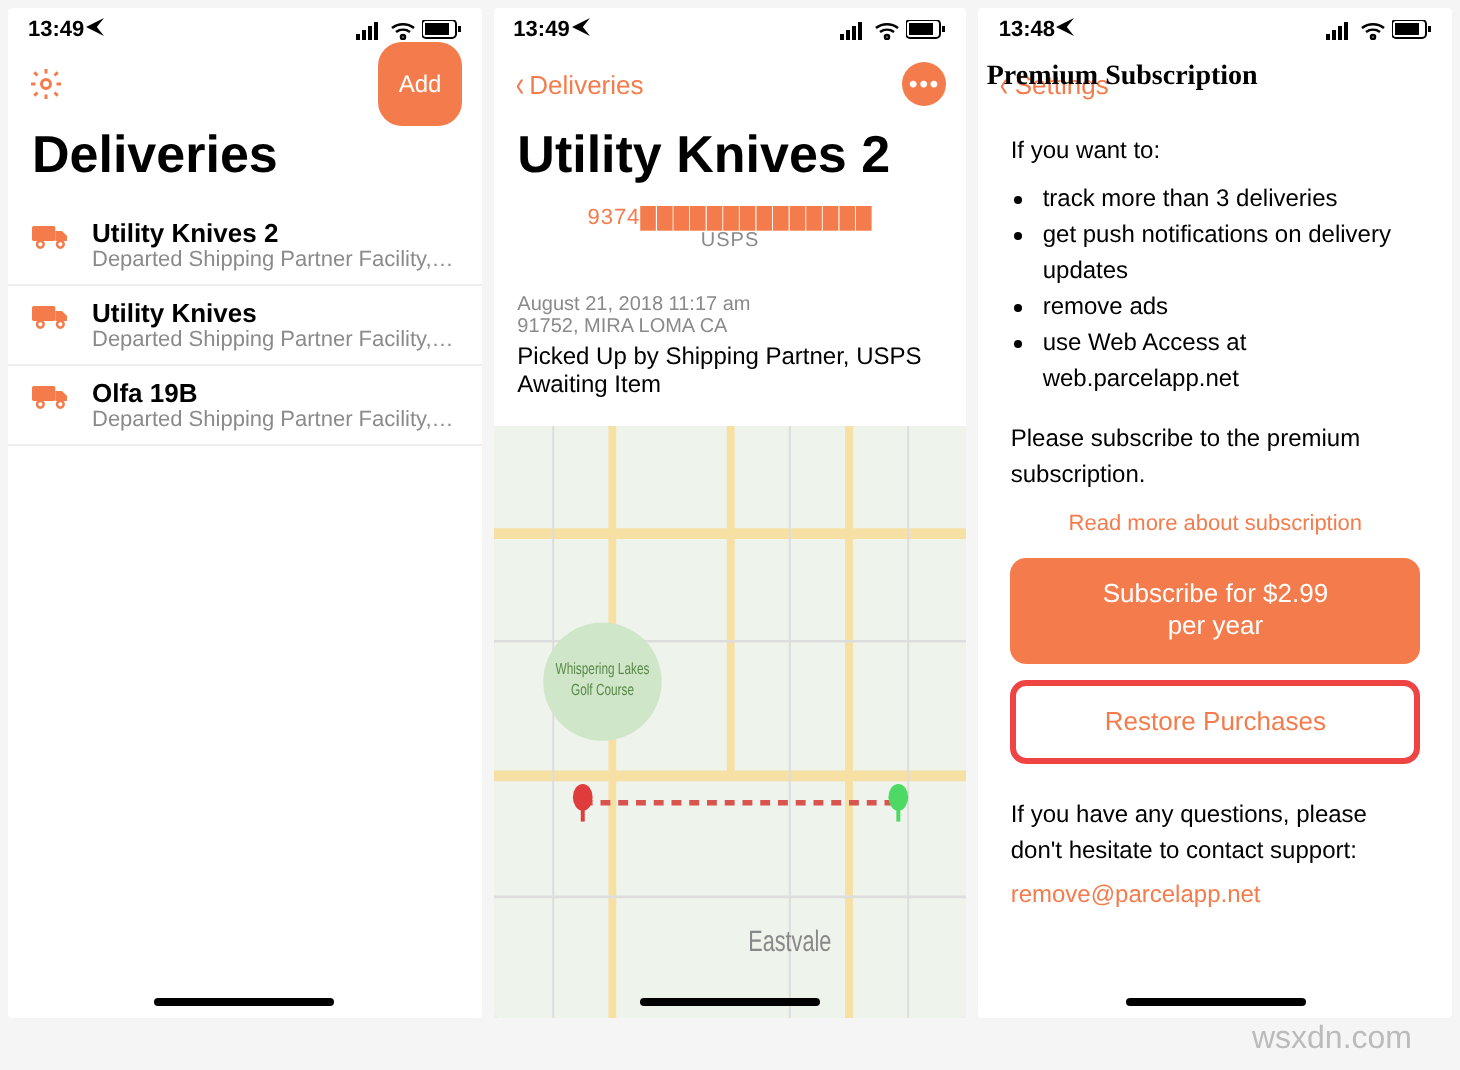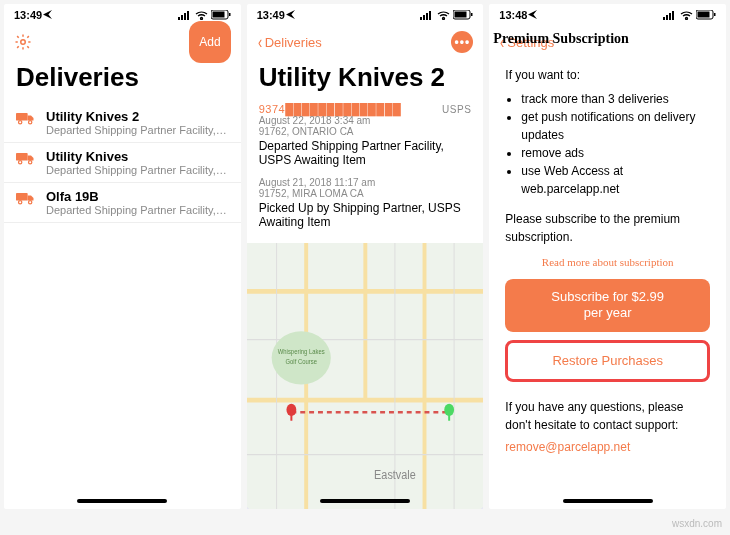--- a/index.html
+++ b/index.html
@@ -82,53 +82,53 @@
     align-items:flex-start;
     padding: 6px 12px;
     gap:10px;
     border-bottom: 0.5px solid #eee;
   }
   .row .truck { color:#f47b4b; margin-top:2px; flex-shrink:0;}
   .row .txt { flex:1; min-width:0;}
   .row .name { font-weight:700; font-size:13px;}
   .row .sub { color:#8a8a8a; font-size:11px; white-space:nowrap; overflow:hidden; text-overflow:ellipsis;}
   .content { padding: 0 12px; flex:1; overflow:hidden; display:flex; flex-direction:column;}
-  .track-num { color:#f47b4b; font-size:11px; letter-spacing:0.5px; display:flex; justify-content:space-between; align-items:center; margin-bottom:0;}
+  .track-num { color:#f47b4b; font-size:11px; letter-spacing:0.5px; display:flex; justify-content:space-between; align-items:center; margin-bottom:21px;flex-direction:column;}
   .track-num .carrier { color:#8a8a8a; font-size:10px;}
   .event { margin-bottom:10px; }
   .event .ts { color:#8a8a8a; font-size:10px; }
   .event .loc { color:#8a8a8a; font-size:10px; }
   .event .desc { font-size:12px; margin-top:2px;}
   .map {
     flex:1;
     margin: 4px -12px 0 -12px;
     background: #c4b5fd;
     position:relative;
     overflow:hidden;
   }
   .map svg { position:absolute; inset:0; width:100%; height:100%;}
   .home-ind {
     position:absolute;
     bottom:6px; left:50%; transform:translateX(-50%);
     width:90px; height:4px; background:#000; border-radius:3px;
   }
   .prem { padding: 8px 16px; font-size:12px; line-height:1.5;}
   .prem ul { padding-left: 16px; margin: 6px 0 12px 0; }
-  .prem .link { color:#f47b4b; text-align:center; font-size:11px; margin:8px 0;font-family:Liberation Serif, serif;}
+  .prem .link { color:#f47b4b; text-align:center; font-size:11px; margin:8px 0;}
   .big-btn {
     background:#f47b4b; color:#fff; border-radius:8px;
     text-align:center; padding:10px 8px; font-size:13px; margin:8px 0;
     line-height:1.3;
   }
   .outline-btn {
     border:3px solid #ef4444; color:#f47b4b; border-radius:8px;
     text-align:center; padding:8px; font-size:13px; margin:8px 0 16px 0;
   }
   .watermark {
-    position:fixed; bottom:6px; right:8px; font-size:10px; color:#bbb;
+    position:fixed; bottom:6px; right:24px; font-size:16px; color:#bbb;
   }
   .chevron { display:inline-block; transform:scaleX(0.7); font-size:18px; line-height:1;}
 </style>
 </head>
 <body>
 
 <div class="phone">
   <div class="status-bar">
     <div class="status-left">
       <span>13:49</span>
@@ -238,25 +238,20 @@
     </div>
     <div class="circ-btn">
       <span style="font-size:12px;letter-spacing:1px;">•••</span>
     </div>
   </div>
   <div class="title-large">Utility Knives 2</div>
   <div class="content">
     <div class="track-num">
       <span>9374██████████████</span>
       <span class="carrier">USPS</span>
-    </div>
-    <div class="event">
-      <div class="ts">August 22, 2018 3:34 am</div>
-      <div class="loc">91762, ONTARIO CA</div>
-      <div class="desc">Departed Shipping Partner Facility, USPS Awaiting Item</div>
     </div>
     <div class="event">
       <div class="ts">August 21, 2018 11:17 am</div>
       <div class="loc">91752, MIRA LOMA CA</div>
       <div class="desc">Picked Up by Shipping Partner, USPS Awaiting Item</div>
     </div>
     <div class="map">
       <svg viewBox="0 0 240 220" preserveAspectRatio="none">
         <rect width="240" height="220" fill="#eef3ec"></rect>
         <path d="M0 40 H240 M0 130 H240 M60 0 V220 M180 0 V220 M120 0 V130" stroke="#f7e0a3" stroke-width="4" fill="none"></path>

